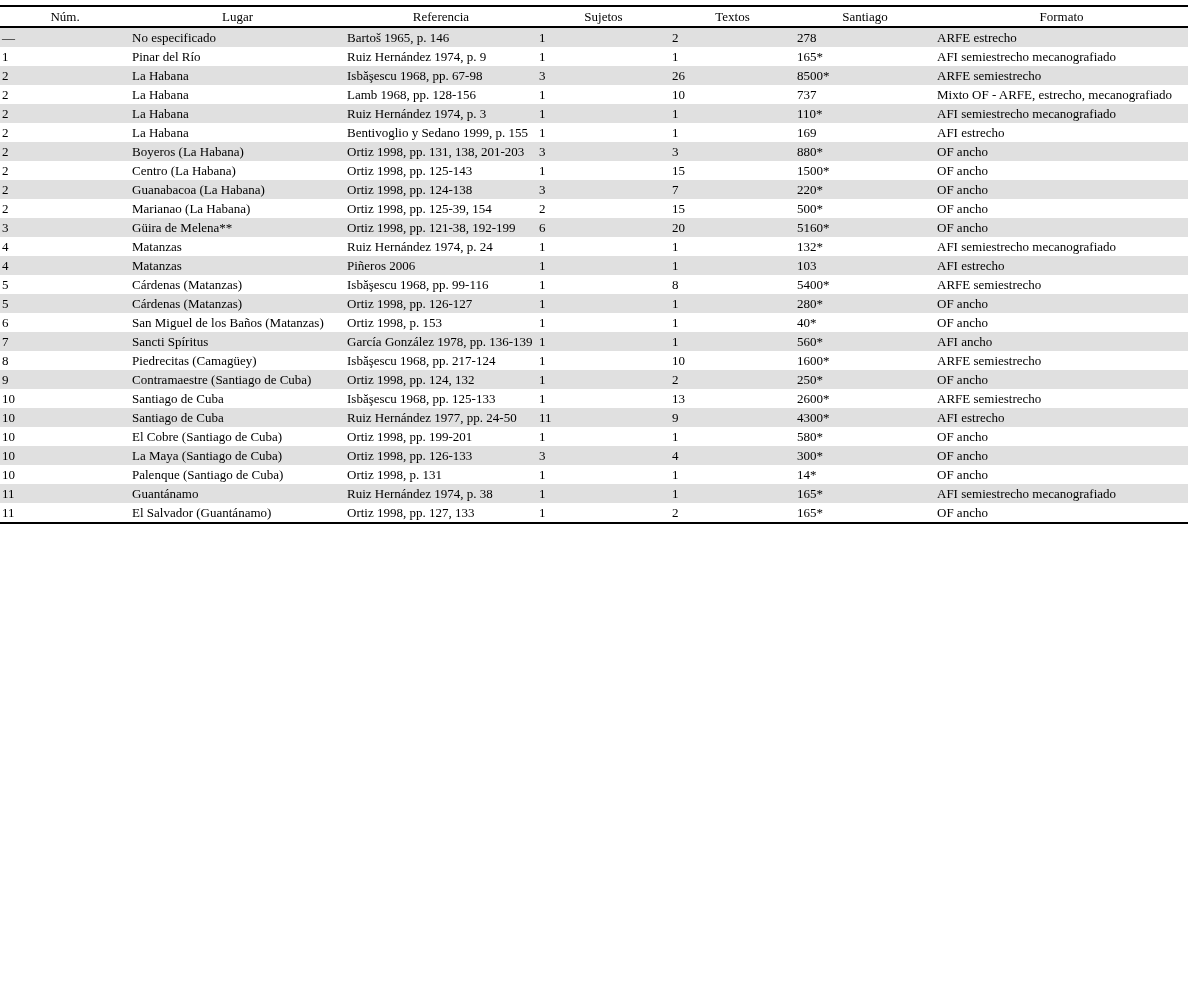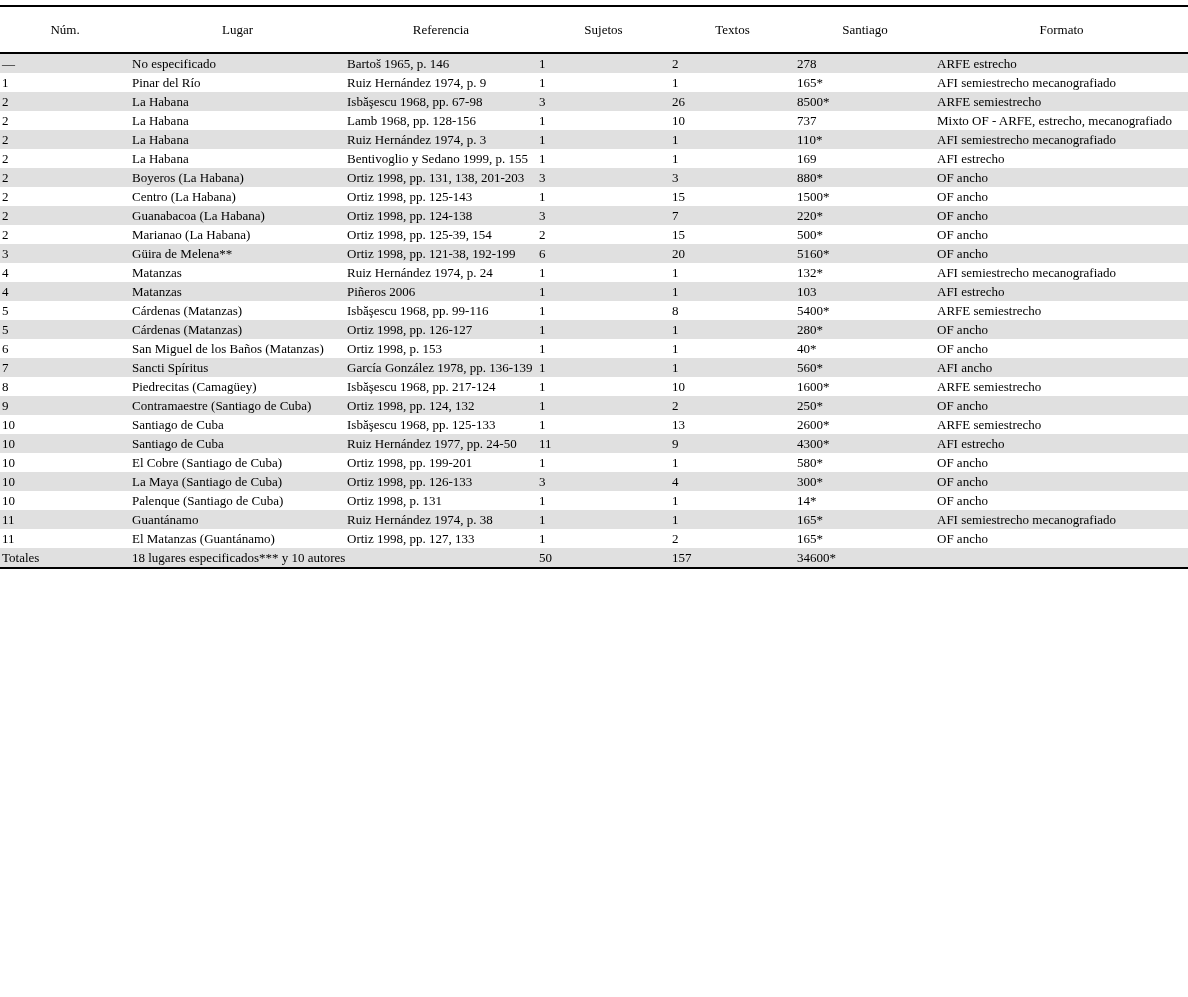--- a/index.html
+++ b/index.html
@@ -31,21 +31,21 @@
   table.data-table col.c3 { width: 192px; }
   table.data-table col.c4 { width: 133px; }
   table.data-table col.c5 { width: 125px; }
   table.data-table col.c6 { width: 140px; }
   table.data-table col.c7 { width: 253px; }
   table.data-table th {
     height: 19px;
     font-weight: normal;
     text-align: center;
     border-bottom: 2px solid #000000;
-    padding: 13px;
+    padding: 0;
     white-space: nowrap;
     overflow: visible;
   }
   table.data-table td {
     height: 19px;
     padding: 0 0 0 2px;
     text-align: left;
     vertical-align: middle;
     white-space: nowrap;
     overflow: visible;
@@ -300,31 +300,22 @@
           <td>11</td>
           <td>Guantánamo</td>
           <td>Ruiz Hernández 1974, p. 38</td>
           <td>1</td>
           <td>1</td>
           <td>165*</td>
           <td>AFI semiestrecho mecanografiado</td>
         </tr>
         <tr>
           <td>11</td>
-          <td>El Matanzas (Guantánamo)</td>
+          <td>El Salvador (Guantánamo)</td>
           <td>Ortiz 1998, pp. 127, 133</td>
           <td>1</td>
           <td>2</td>
           <td>165*</td>
           <td>OF ancho</td>
-        </tr>
-        <tr>
-          <td>Totales</td>
-          <td>18 lugares especificados*** y 10 autores</td>
-          <td></td>
-          <td>50</td>
-          <td>157</td>
-          <td>34600*</td>
-          <td></td>
         </tr>
       </tbody>
   </table>
 </div>
 
 </body></html>

